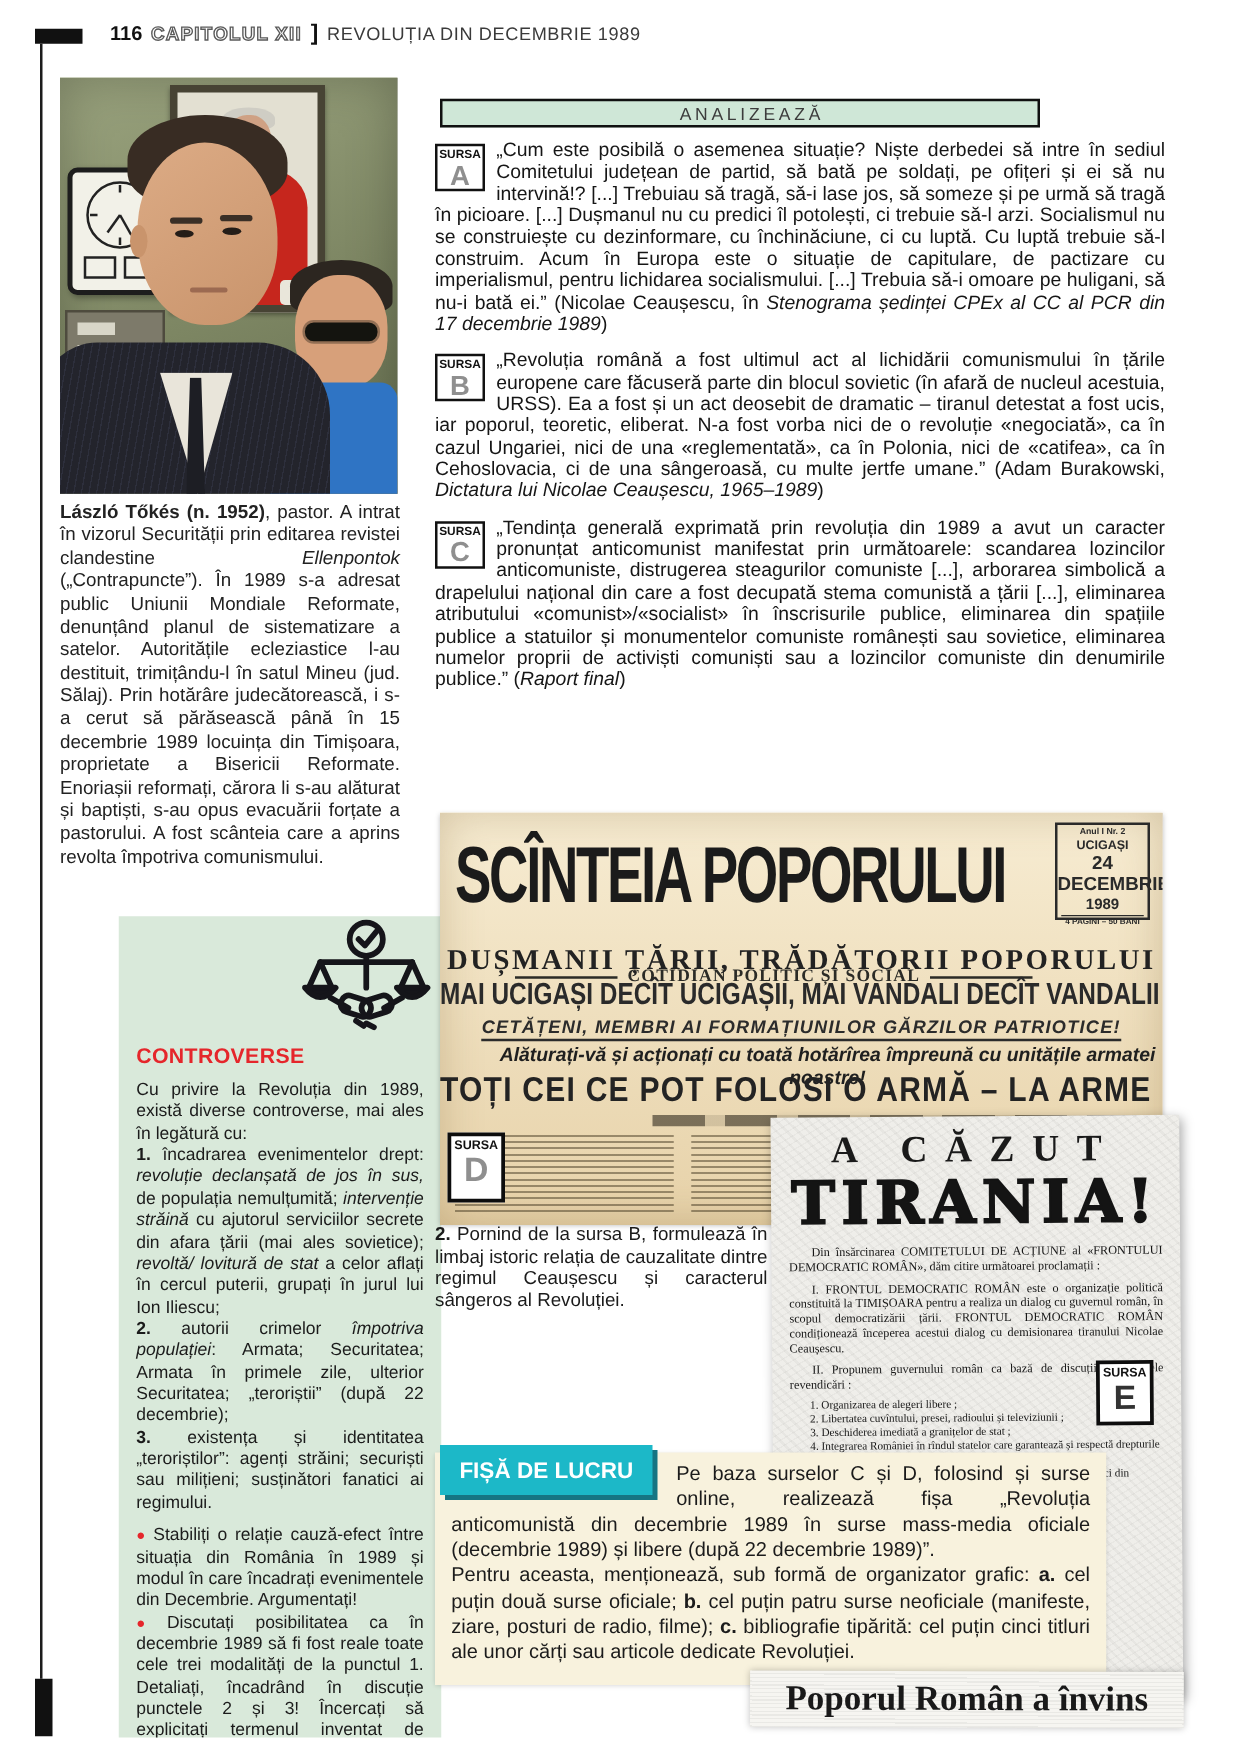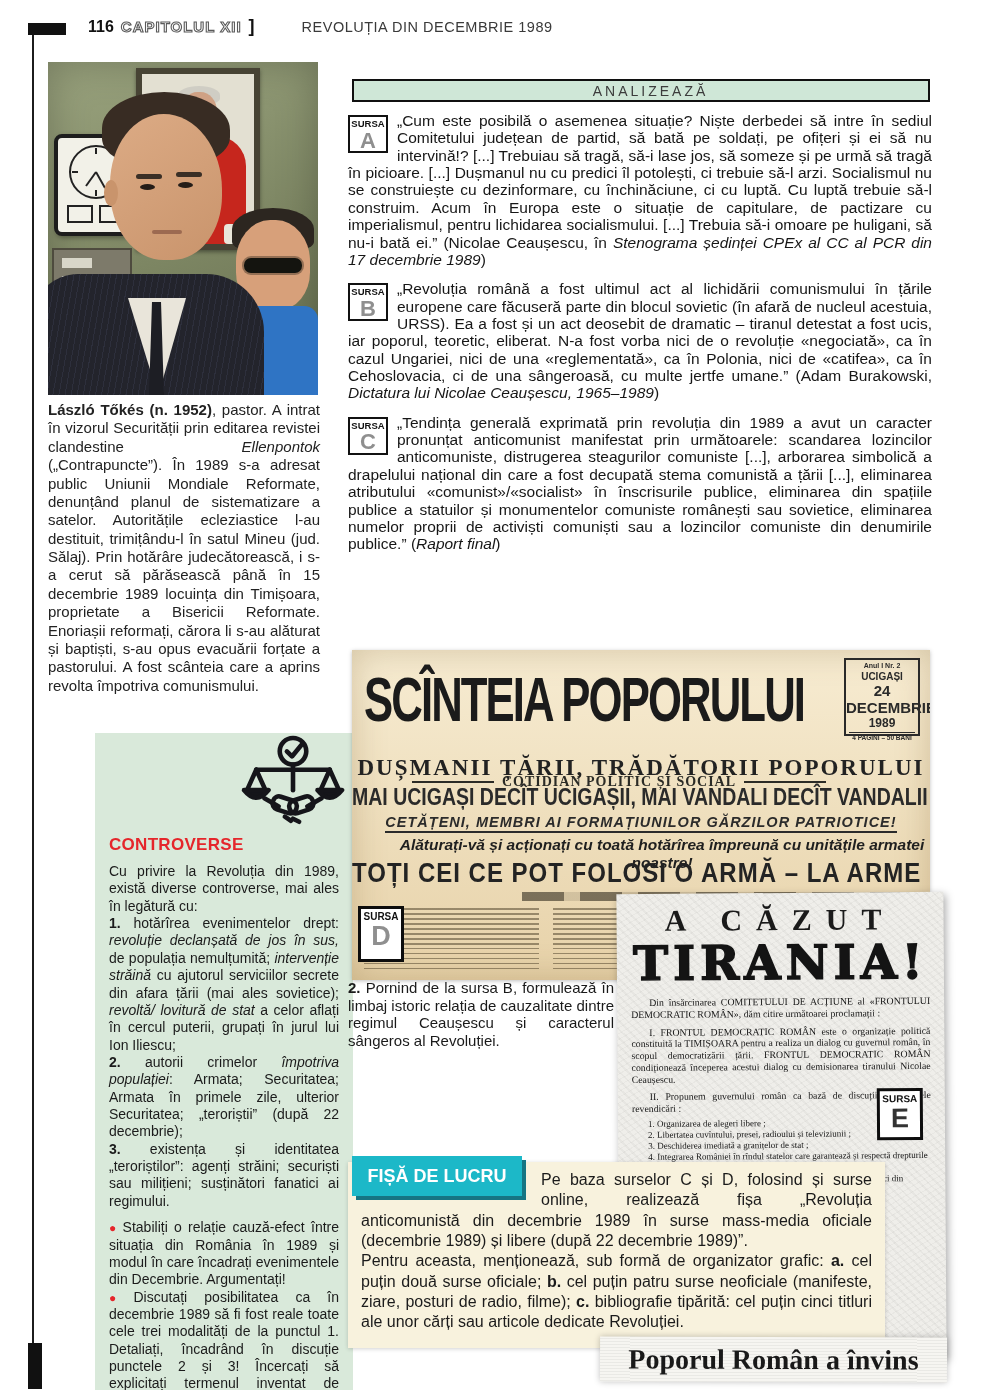--- a/index.html
+++ b/index.html
@@ -13,21 +13,21 @@
   .abs{position:absolute;}
   
   .corner-block{left:28px;top:23px;width:38px;height:12px;background:#111;}
   .margin-rule{left:32px;top:35px;width:2px;height:1308px;background:#1c1c1c;}
   .margin-foot{left:28px;top:1343px;width:14px;height:46px;background:#111;}
   .header-line{left:88px;top:16px;display:flex;align-items:baseline;gap:7px;}
   .page-number{font-size:16px;font-weight:800;color:#111;}
   .chapter-outline{font-size:15px;font-weight:800;letter-spacing:1px;color:#fff;
       -webkit-text-stroke:1.1px #5a5a5a;}
   .chapter-bracket{font-size:18px;font-weight:900;color:#111;}
-  .header-title{font-size:14.5px;color:#3a3a3a;letter-spacing:.5px;margin-left:40px;}
+  .header-title{font-size:14.5px;color:#3a3a3a;letter-spacing:.5px;}
   
   .photo{left:48px;top:62px;width:270px;height:333px;overflow:hidden;
       background:linear-gradient(160deg,#9aa37e 0%,#7d8663 55%,#646d4e 100%);
       box-shadow:inset 0 0 40px rgba(0,0,0,.25);}
   .p-frame{position:absolute;left:88px;top:6px;width:124px;height:182px;
       border:6px solid #474334;background:#e3e0d2;box-shadow:0 2px 4px rgba(0,0,0,.4);}
   .p-hair-card{position:absolute;left:36px;top:12px;width:42px;height:18px;background:#cfcdc4;border-radius:50% 50% 30% 30%;}
   .p-head-card{position:absolute;left:39px;top:18px;width:36px;height:42px;background:#cfa184;border-radius:46%;}
   .p-glasses-card{position:absolute;left:44px;top:34px;width:26px;height:7px;background:rgba(30,30,30,.55);border-radius:3px;}
   .p-robe{position:absolute;left:8px;top:62px;width:96px;height:108px;background:#c6261d;border-radius:30px 30px 0 0;}
@@ -63,21 +63,21 @@
   .caption b{font-weight:800;}
   
   .controverse{left:48px;top:733px;width:258px;height:719px;background:var(--box-green);
       padding:4px 14px;overflow:hidden;margin-left:47px;}
   .ctrv-icon{float:right;width:104px;height:98px;margin:-2px -6px 2px 8px;}
   .ctrv-title{color:var(--accent-red);font-weight:800;font-size:17px;letter-spacing:.3px;margin-bottom:8px;}
   .ctrv-p{font-size:14px;line-height:1.24;text-align:justify;color:#1b1b1b;}
   .ctrv-gap{height:9px;}
   .bdot{color:var(--accent-red);font-size:12px;margin-right:4px;}
   
-  .analyze-bar{left:352px;top:79px;width:578px;height:23px;background:var(--bar-green);
+  .analyze-bar{left:352px;top:79px;width:480px;height:23px;background:var(--bar-green);
       border:2px solid #101010;display:flex;align-items:center;justify-content:center;
       font-size:14px;letter-spacing:3px;color:#3c3c3c;padding-left:19px;}
   .sources{left:348px;top:112px;width:584px;}
   .src-block{margin-bottom:12px;overflow:visible;}
   .slabel{float:left;width:40px;height:38px;border:2.5px solid #111;background:#fff;
       margin:3px 9px 1px 0;text-align:center;line-height:1;}
   .slabel-word{display:block;font-size:9.5px;font-weight:800;color:#111;margin-top:2px;text-align:center;}
   .slabel-letter{display:block;font-size:22px;font-weight:800;color:#8f8f8f;margin-top:1px;}
   .src-text{font-size:15.5px;line-height:1.12;text-align:justify;color:#161616;}
   .src-text i{font-style:italic;}
@@ -228,21 +228,21 @@
       <path d="M86 34 L77 54 M86 34 L95 54"></path>
       <path d="M74 54 Q86 69 98 54 Z" fill="#15151a"></path>
       <path d="M22 62 l14 8 M78 62 l-14 8"></path>
       <rect x="30" y="62" width="24" height="13" rx="6" transform="rotate(18 42 68)"></rect>
       <rect x="46" y="62" width="24" height="13" rx="6" transform="rotate(-18 58 68)"></rect>
       <path d="M42 80 l6 4 M50 82 l6 3"></path>
     </svg>
   </span>
   <div class="ctrv-title">CONTROVERSE</div>
   <p class="ctrv-p">Cu privire la Revoluția din 1989, există diverse controverse, mai ales în legătură cu:</p>
-  <p class="ctrv-p"><b>1.</b><span> hotărîrea evenimentelor drept: </span><i>revoluție declanșată de jos în sus,</i><span> de populația nemulțumită; </span><i>intervenție străină</i><span> cu ajutorul serviciilor secrete din afara țării (mai ales sovietice); </span><i>revoltă/ lovitură de stat</i><span> a celor aflați în cercul puterii, grupați în jurul lui Ion Iliescu;</span></p>
+  <p class="ctrv-p"><b>1.</b><span> încadrarea evenimentelor drept: </span><i>revoluție declanșată de jos în sus,</i><span> de populația nemulțumită; </span><i>intervenție străină</i><span> cu ajutorul serviciilor secrete din afara țării (mai ales sovietice); </span><i>revoltă/ lovitură de stat</i><span> a celor aflați în cercul puterii, grupați în jurul lui Ion Iliescu;</span></p>
   <p class="ctrv-p"><b>2.</b><span> autorii crimelor </span><i>împotriva populației</i><span>: Armata; Securitatea; Armata în primele zile, ulterior Securitatea; „teroriștii” (după 22 decembrie);</span></p>
   <p class="ctrv-p"><b>3.</b><span> existența și identitatea „teroriștilor”: agenți străini; securiști sau milițieni; susținători fanatici ai regimului.</span></p>
   <div class="ctrv-gap"></div>
   <p class="ctrv-p"><span class="bdot">●</span><span>Stabiliți o relație cauză-efect între situația din România în 1989 și modul în care încadrați evenimentele din Decembrie. Argumentați!</span></p>
   <p class="ctrv-p"><span class="bdot">●</span><span>Discutați posibilitatea ca în decembrie 1989 să fi fost reale toate cele trei modalități de la punctul 1. Detaliați, încadrând în discuție punctele 2 și 3! Încercați să explicitați termenul inventat de scriitorul Luca Pițu: „loviluție”.</span></p>
 </div>
 
 <div class="abs analyze-bar">
   <span>ANALIZEAZĂ</span>
 </div>

